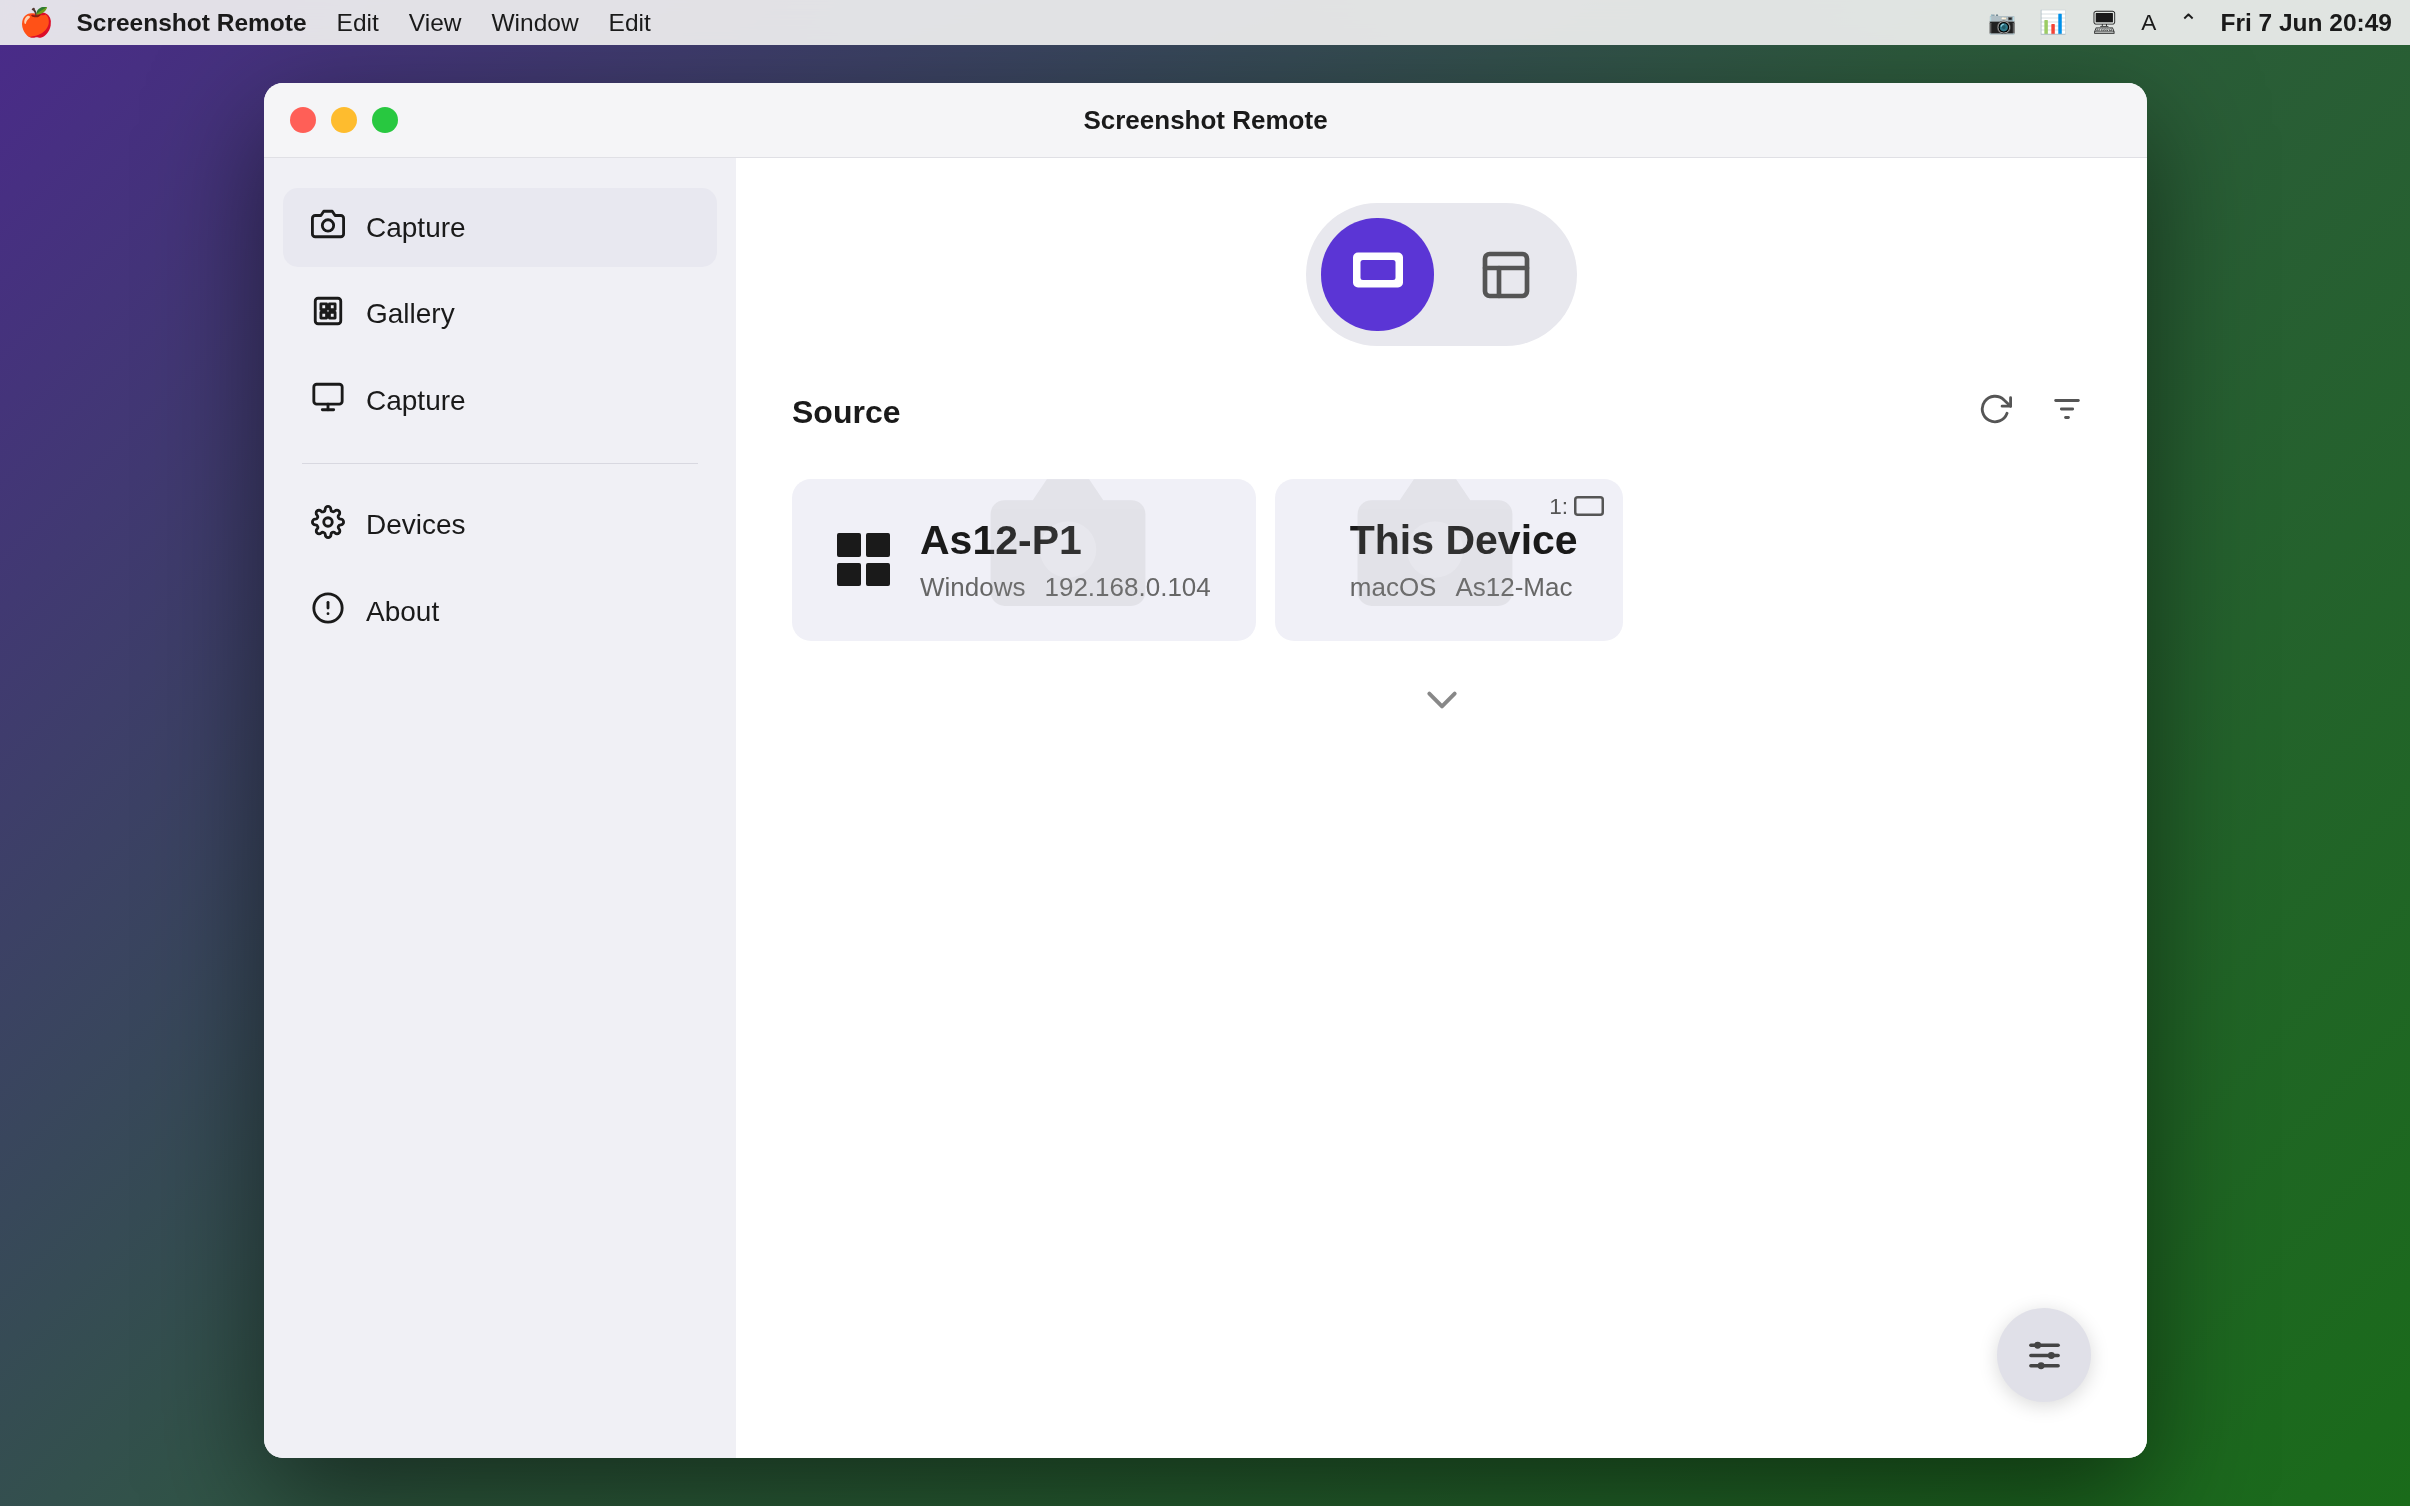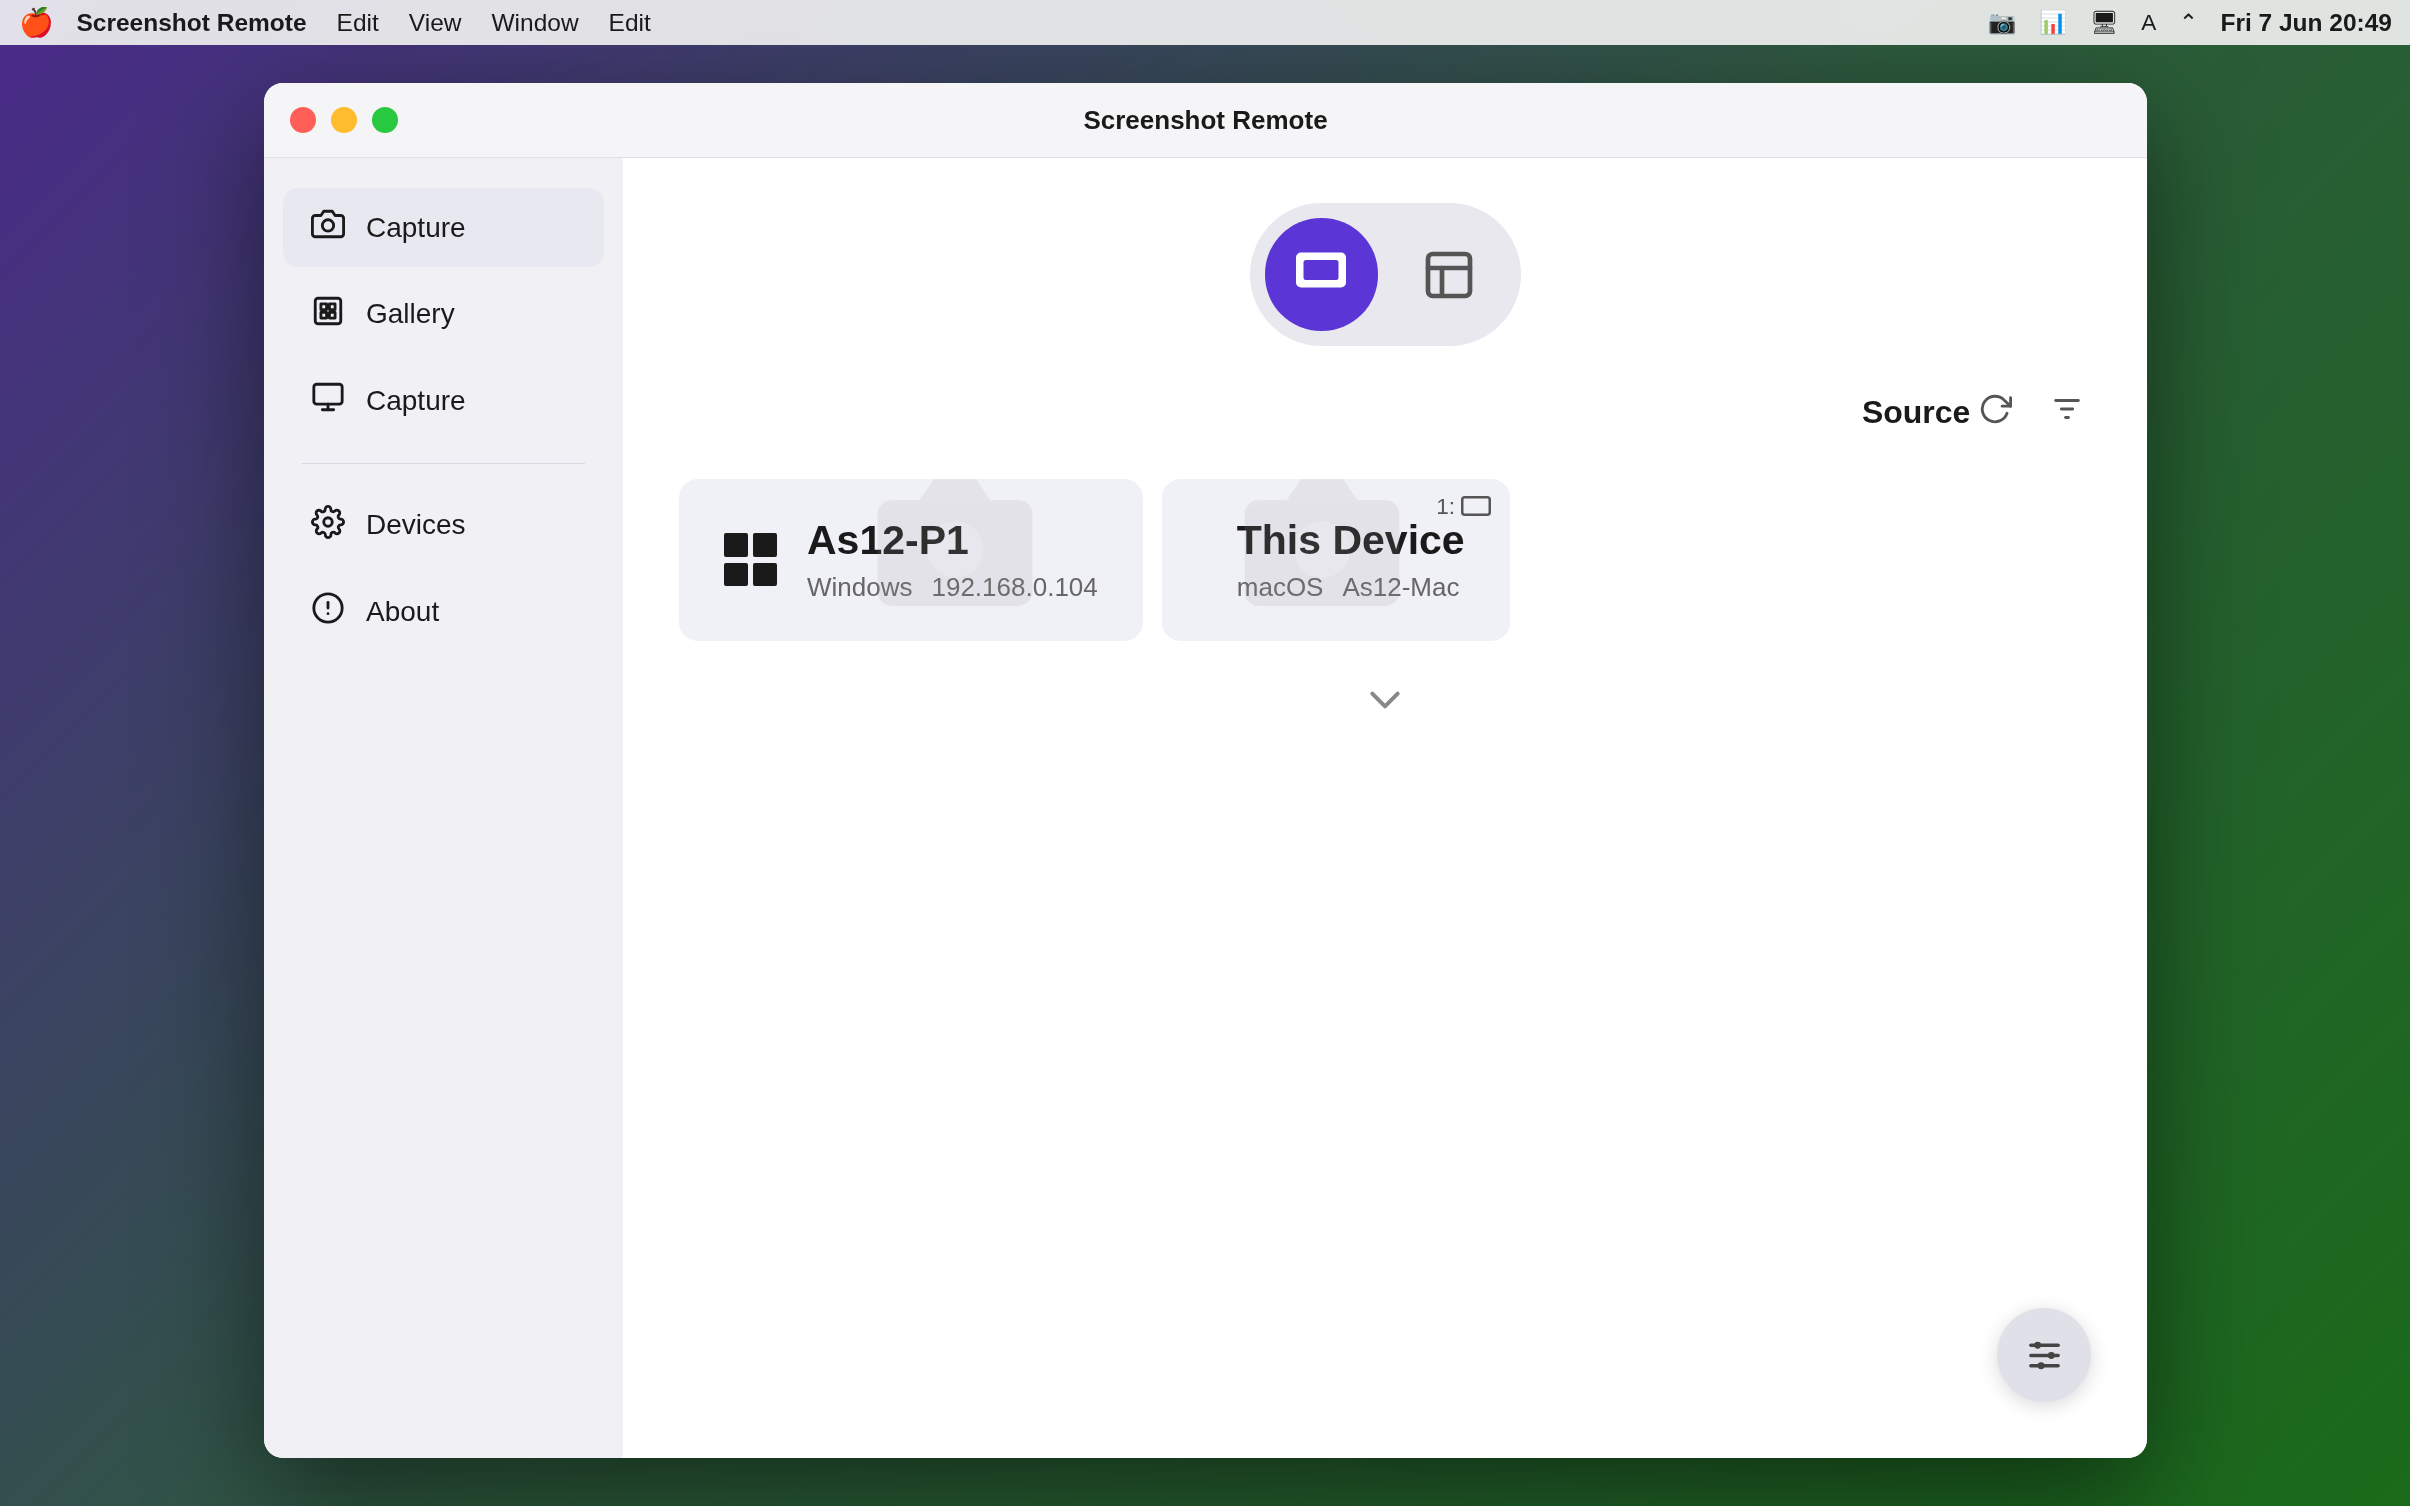--- a/index.html
+++ b/index.html
@@ -118,21 +118,21 @@
 
     
     .window-body {
       display: flex;
       flex: 1;
       overflow: hidden;
     }
 
     
     .sidebar {
-      width: 359px;
+      width: 472px;
       background: #f0f0f5;
       padding: 30px 19px;
       display: flex;
       flex-direction: column;
       gap: 7.5px;
       flex-shrink: 0;
     }
 
     .sidebar-nav-item {
       display: flex;
@@ -211,21 +211,21 @@
 
     .toggle-btn.inactive {
       background: transparent;
       color: #555;
     }
 
     
     .source-header {
       display: flex;
       align-items: center;
-      justify-content: flex-end;
+      justify-content: space-between;
     }
 
     .source-label {
       font-size: 32px;
       font-weight: 600;
       color: #1a1a1a;
     }
 
     .source-actions {
       display: flex;

